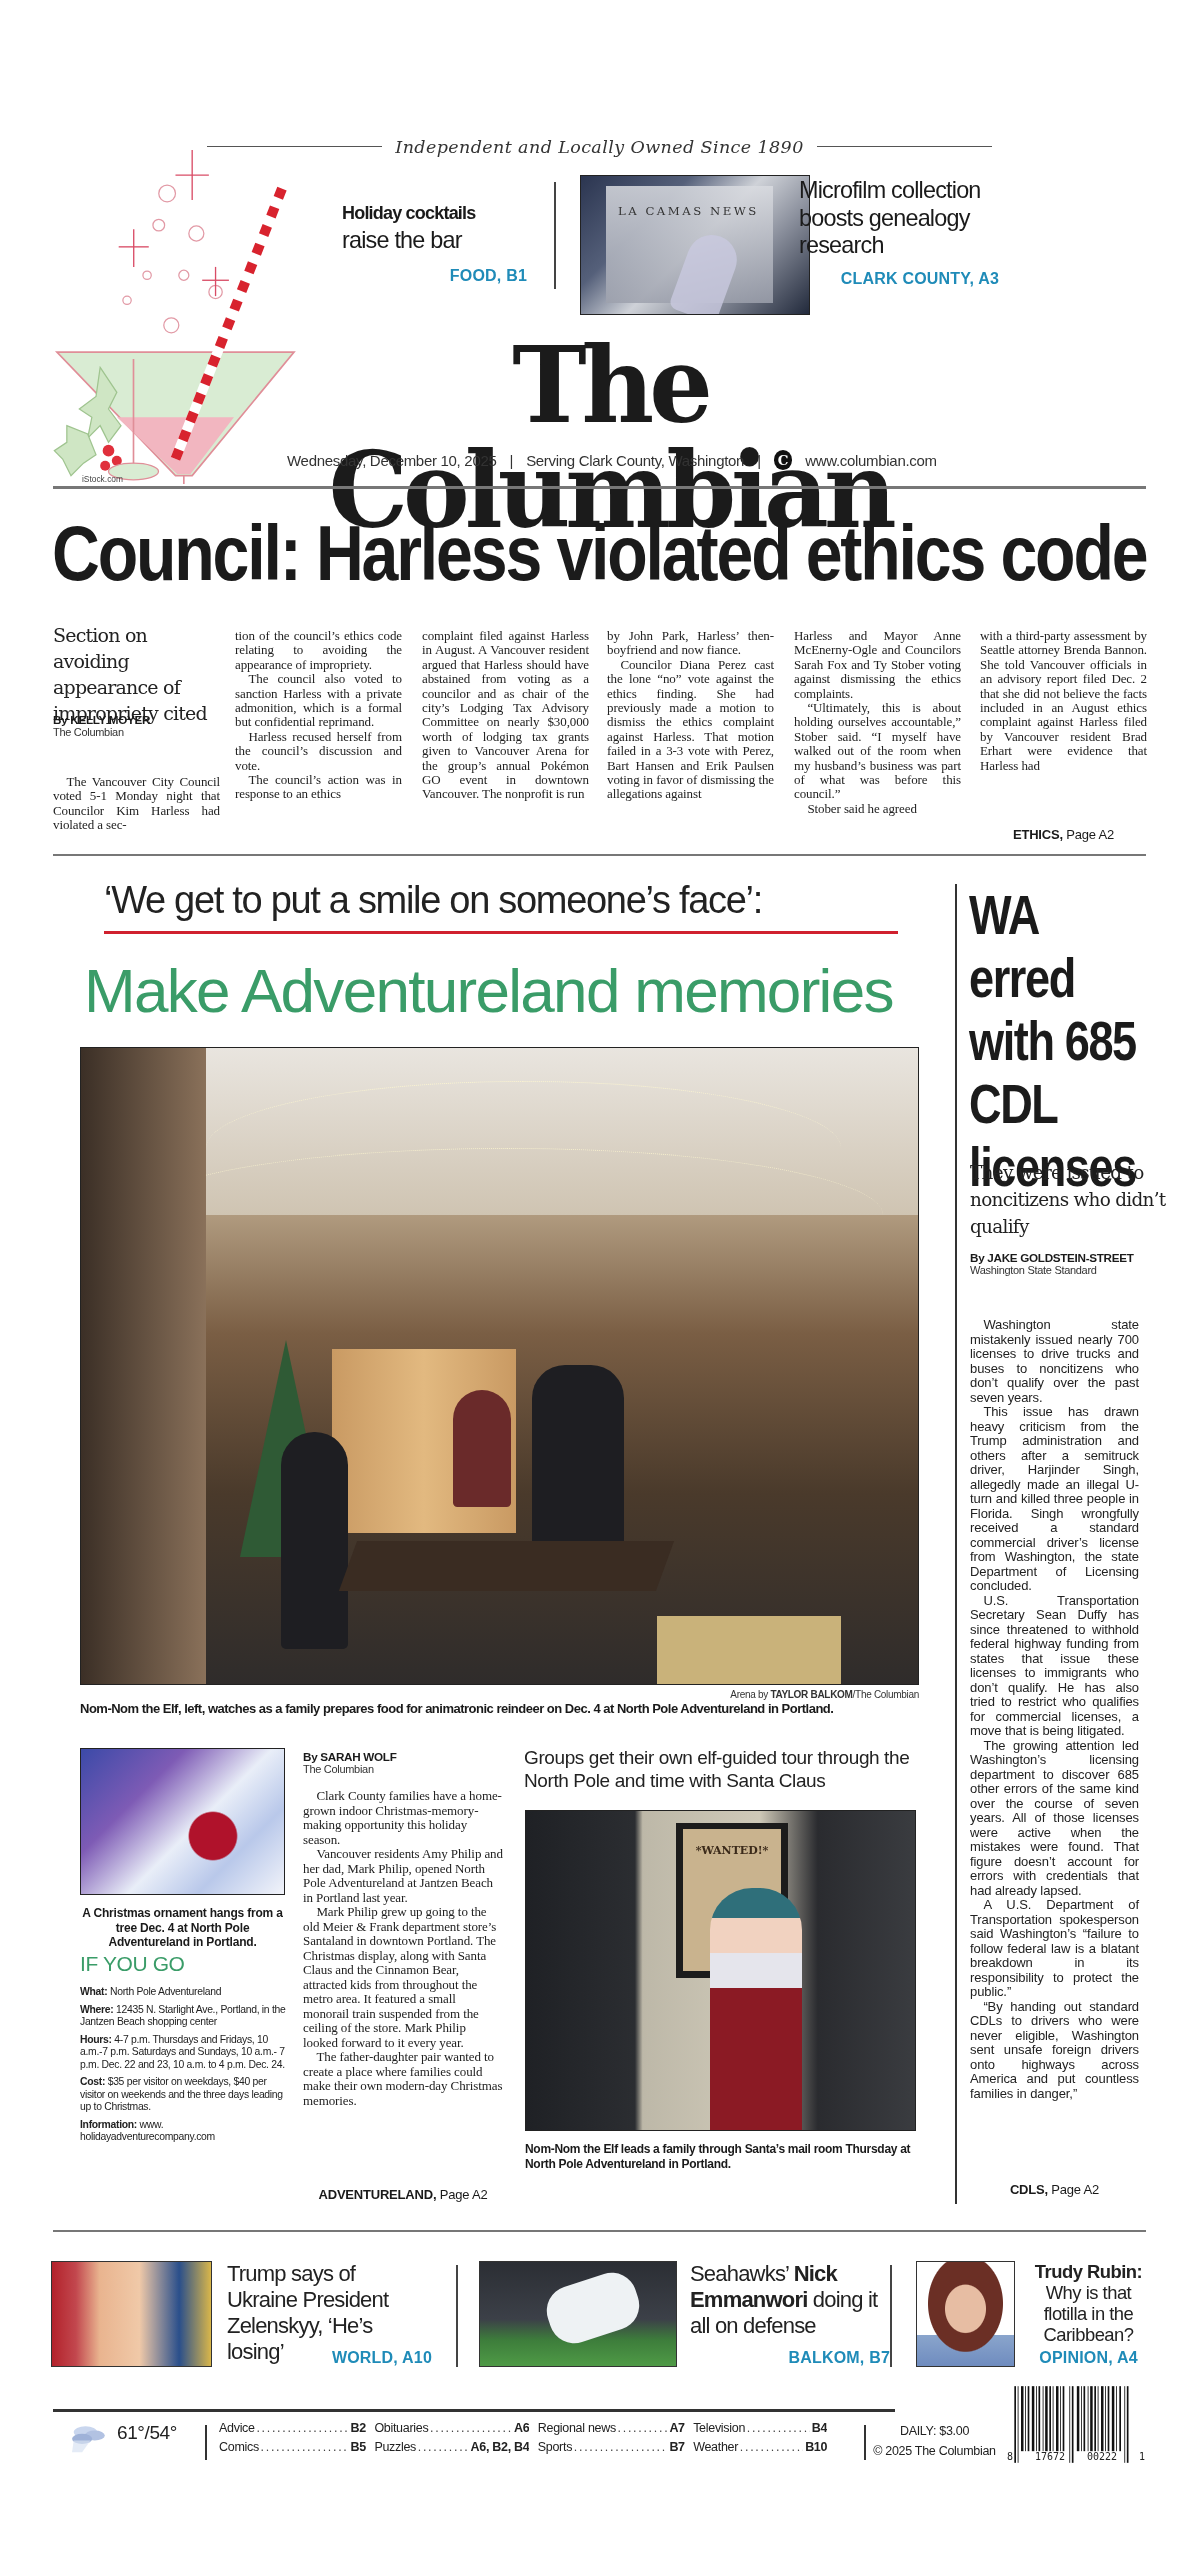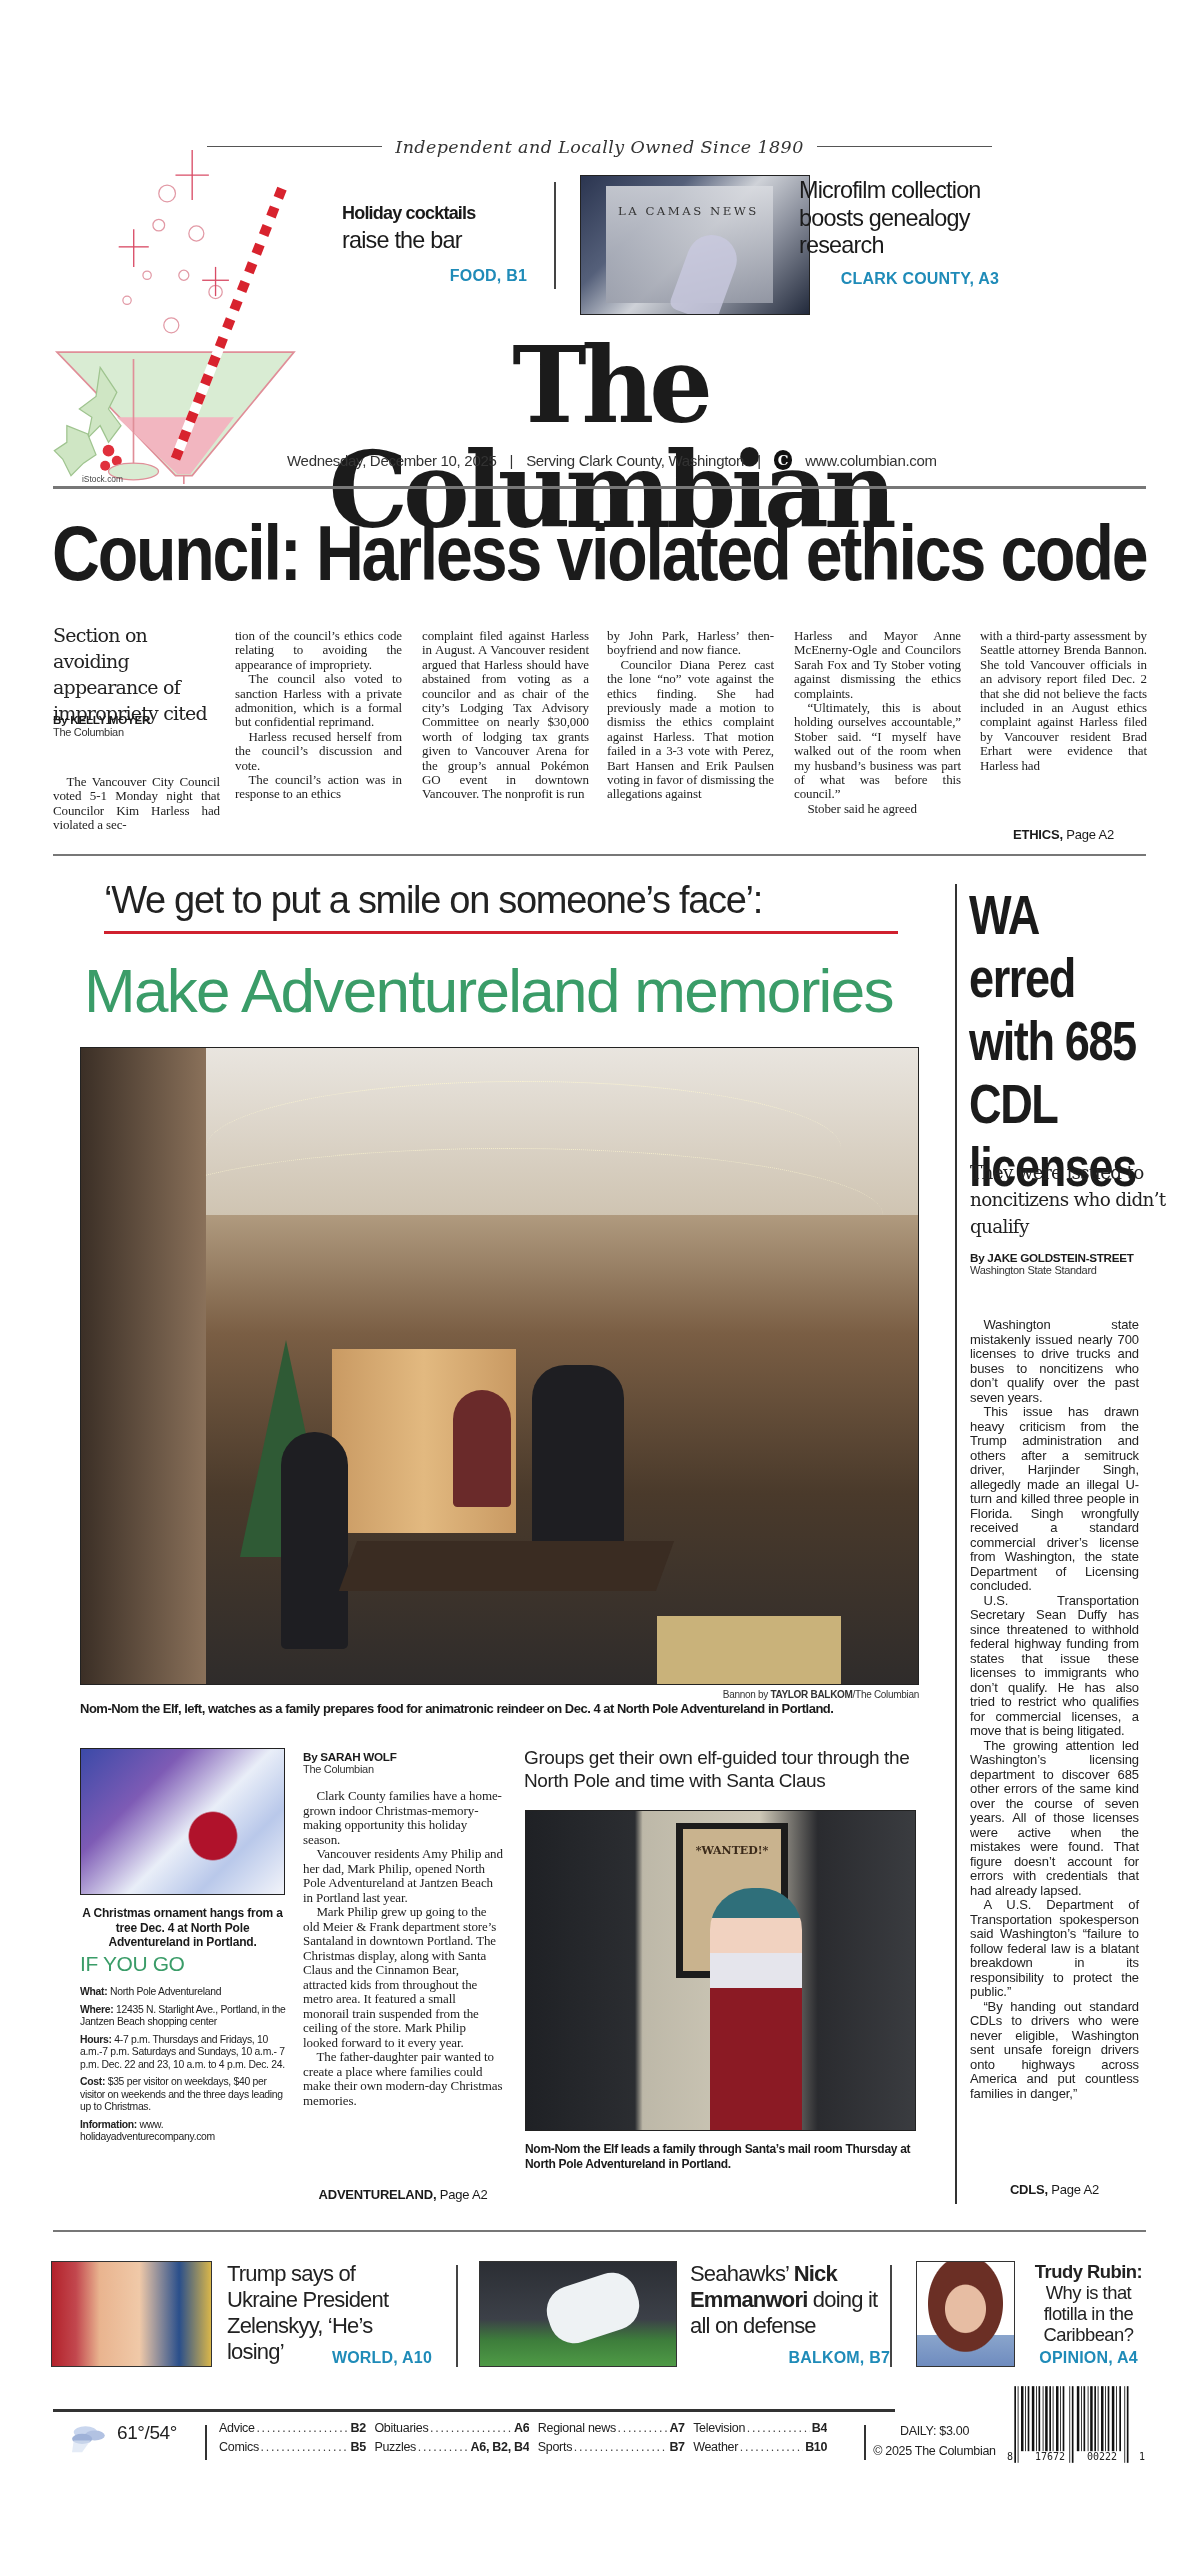--- a/index.html
+++ b/index.html
@@ -251,21 +251,21 @@
   <div class="wall-left"></div>
   <div class="doors"></div>
   <div class="tree"></div>
   <div class="person" style="left:200px;top:384px;width:67px;height:217px;"></div>
   <div class="person" style="left:451px;top:317px;width:92px;height:217px;"></div>
   <div class="person" style="left:372px;top:342px;width:58px;height:117px;background:#6a2a2a;"></div>
   <div class="table"></div>
   <div class="hay"></div>
 </div>
 <div class="abs credit">
-  <span>Bannon by</span>
+  <span>Arena by</span>
   <b>TAYLOR BALKOM</b><span>/The Columbian</span>
 </div>
 <div class="abs main-caption">Nom-Nom the Elf, left, watches as a family prepares food for animatronic reindeer on Dec. 4 at North Pole Adventureland in Portland.</div>
 
 <div class="abs ornament-photo"></div>
 <div class="abs ornament-caption">A Christmas ornament hangs from a tree Dec. 4 at North Pole Adventureland in Portland.</div>
 <div class="abs iyg-head">IF YOU GO</div>
 <div class="abs iyg">
   <div class="item"><b>What:</b> <span>North Pole Adventureland</span></div>
   <div class="item"><b>Where:</b> <span>12435 N. Starlight Ave., Portland, in the Jantzen Beach shopping center</span></div>

